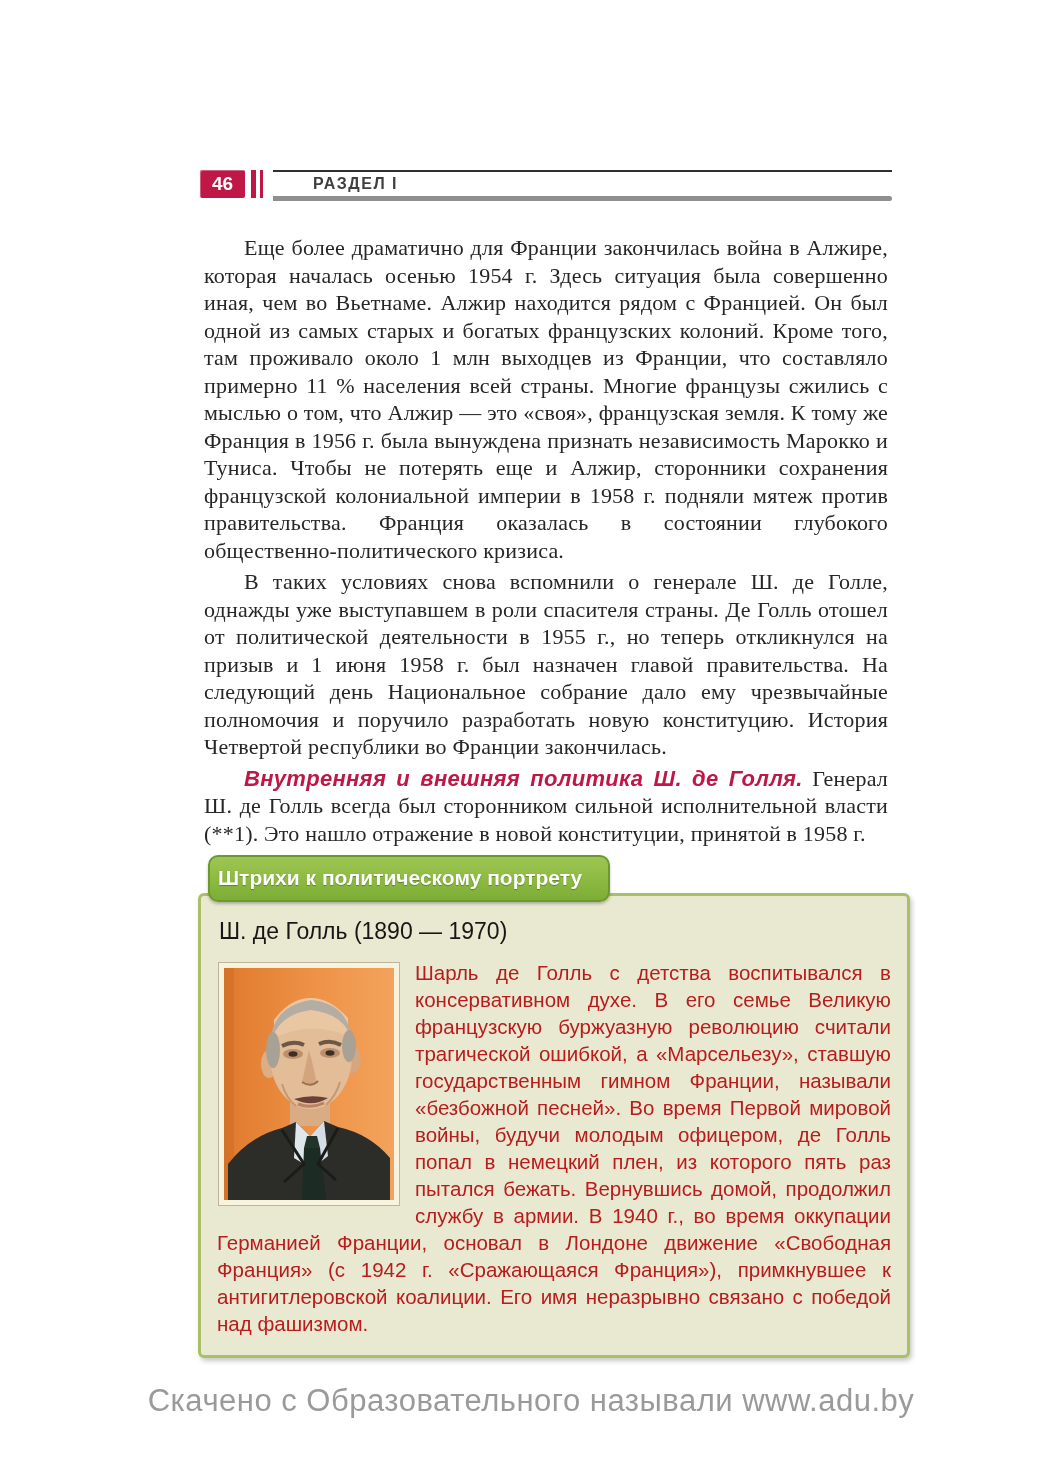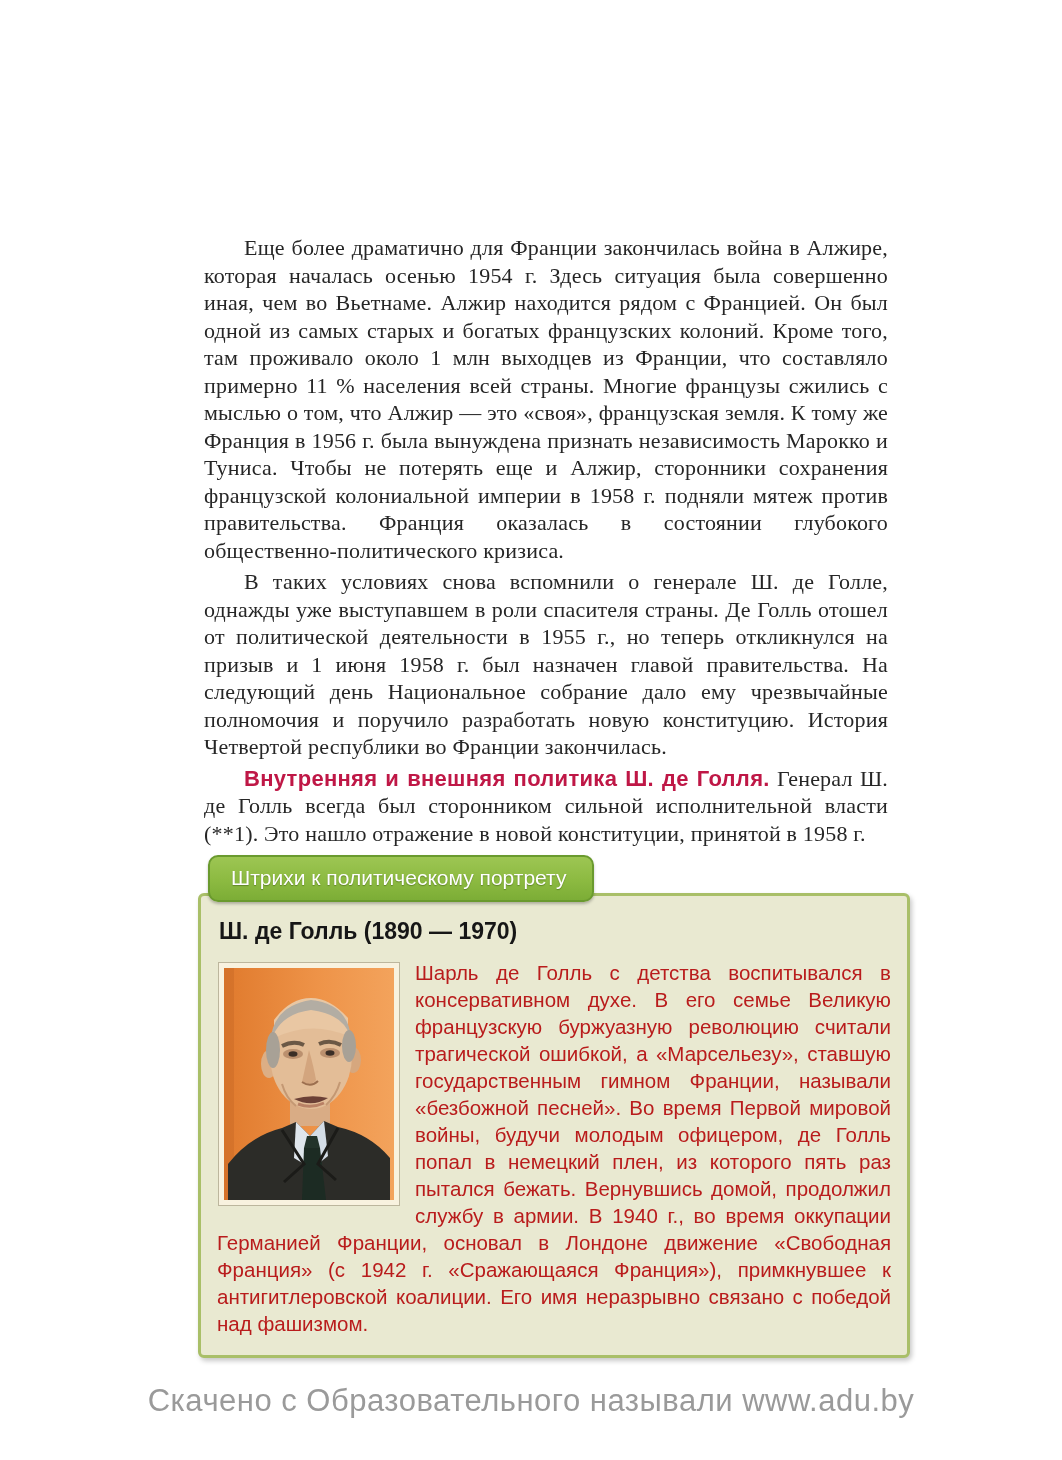--- a/index.html
+++ b/index.html
@@ -33,44 +33,44 @@
 
   
   .article {
     position:absolute; left:200px; top:230px; width:692px;
     font-size:22px; line-height:27.5px; color:#262626;
     text-align:justify; letter-spacing:0.2px;
   }
   .article p { margin:4px; text-indent:40px; }
   .lead-heading {
     font-family:"Liberation Sans", sans-serif; font-weight:bold;
-    color:#bf1746; letter-spacing:0.3px;
+    color:#bf1746; letter-spacing:0.3px;font-style:italic;
   }
 
   
   .profile { position:absolute; left:198px; top:855px; width:712px; }
   .tab {
     position:relative; z-index:2; display:inline-block; margin-left:10px;
-    padding:9px 26px 10px 21px;
+    padding:9px 26px 10px 8px;
     background:linear-gradient(180deg,#9dc653 0%,#8cba41 55%,#7cad36 100%);
     border:2px solid #6a9a2e; border-radius:10px;
     color:#ffffff; font-family:"Liberation Sans", sans-serif;
-    font-weight:normal; font-size:21px;
+    font-weight:bold; font-size:21px;
     text-shadow:0 1px 1px rgba(70,100,25,.6);
     box-shadow:0 2px 3px rgba(0,0,0,.25);
   }
   .box {
     position:relative; z-index:1; margin-top:-9px; min-height:370px;
     background:#e9e9d1; border:3px solid #a9bf68; border-radius:6px;
     padding:18px 16px 18px 16px;
     box-shadow:2px 3px 5px rgba(0,0,0,.22);
   }
   .box h3 {
     margin:4px 0 14px 2px;
-    font-family:"Liberation Sans", sans-serif; font-weight:bold;
+    font-family:"Liberation Sans", sans-serif; font-weight:normal;
     font-size:23px; color:#161616;
   }
   .portrait {
     float:left; width:180px; height:242px; margin:4px 16px 4px 2px;
     border:5px solid #f8f2df; outline:1px solid #bcb69d;
     background:#ee9348;
   }
   .portrait svg { display:block; width:100%; height:100%; }
   .box-text {
     margin:0; font-family:"Liberation Sans", sans-serif;
@@ -82,20 +82,32 @@
     position:absolute; left:0; top:1383px; width:100%;
     text-align:center; font-family:"Liberation Sans", sans-serif;
     font-size:31px; color:#9a9a9a; letter-spacing:0.5px;
   }
 </style>
 </head>
 <body>
 
 <div class="page">
 
+  <div class="hdr">
+    <div class="badge">46</div>
+    <div class="bars">
+        <span></span>
+        <span></span>
+      </div>
+    <div class="rule">
+      <div class="hair"></div>
+      <div class="section-label">РАЗДЕЛ I</div>
+      <div class="thick"></div>
+    </div>
+  </div>
 
   <div class="article">
     <p>Еще более драматично для Франции закончилась война в Алжире, которая началась осенью 1954 г. Здесь ситуация была совершенно иная, чем во Вьетнаме. Алжир находится рядом с Францией. Он был одной из самых старых и богатых французских колоний. Кроме того, там проживало около 1 млн выходцев из Франции, что составляло примерно 11 % населения всей страны. Многие французы сжились с мыслью о том, что Алжир — это «своя», французская земля. К тому же Франция в 1956 г. была вынуждена признать независимость Марокко и Туниса. Чтобы не потерять еще и Алжир, сторонники сохранения французской колониальной империи в 1958 г. подняли мятеж против правительства. Франция оказалась в состоянии глубокого общественно-политического кризиса.</p>
     <p>В таких условиях снова вспомнили о генерале Ш. де Голле, однажды уже выступавшем в роли спасителя страны. Де Голль отошел от политической деятельности в 1955 г., но теперь откликнулся на призыв и 1 июня 1958 г. был назначен главой правительства. На следующий день Национальное собрание дало ему чрезвычайные полномочия и поручило разработать новую конституцию. История Четвертой республики во Франции закончилась.</p>
     <p><span class="lead-heading">Внутренняя и внешняя политика Ш. де Голля.</span> <span>Генерал Ш. де Голль всегда был сторонником сильной исполнительной власти (**1). Это нашло отражение в новой конституции, принятой в 1958 г.</span></p>
   </div>
 
   <section class="profile">
     <div class="tab">Штрихи к политическому портрету</div>
     <div class="box">

